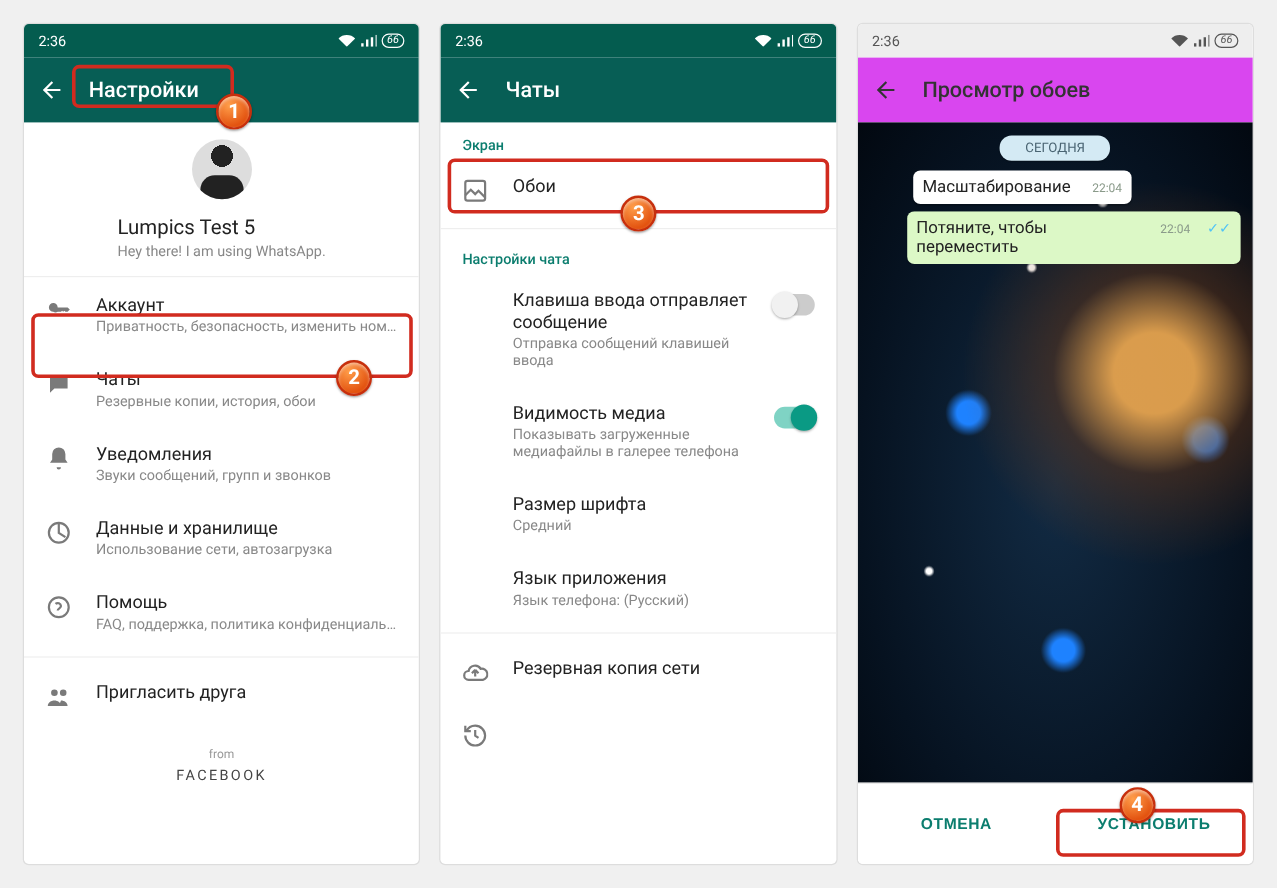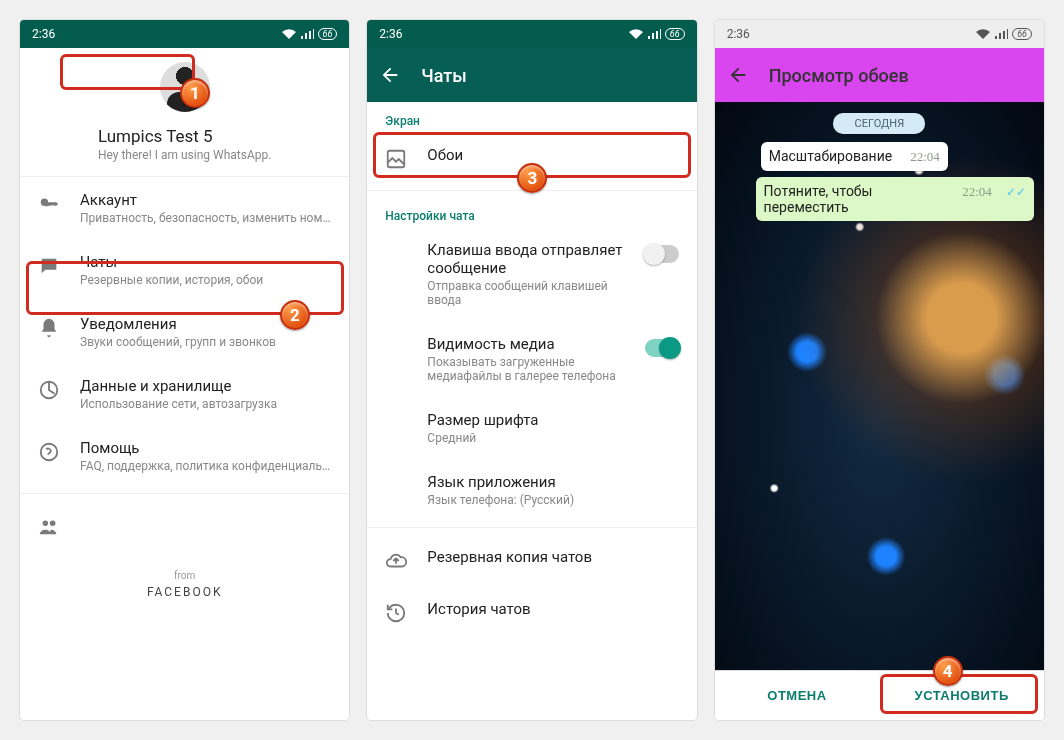--- a/index.html
+++ b/index.html
@@ -176,24 +176,24 @@
     padding: 6px 8px;
     font-size: 14px;
     color: #222;
     display: inline-flex;
     align-items: baseline;
     gap: 14px;
     box-shadow: 0 1px 1px rgba(0,0,0,0.2);
     float: right;
     max-width: 90%;
   }
-  .msg-time { font-size: 13px; color: #8a9a8a; font-family: Liberation Serif, serif; }
+  .msg-time { font-size: 10px; color: #8a9a8a; }
   .ticks { color: #4fc3f7; font-size: 12px; }
   .action-bar {
-    height: 50px;
+    height: 68px;
     background: #fff;
     display: flex;
     border-top: 1px solid #ddd;
   }
   .action-bar button {
     flex: 1;
     border: none;
     background: transparent;
     font-size: 13px;
     font-weight: 600;
@@ -211,20 +211,26 @@
     <span class="status-right">
       <svg width="14" height="10" viewBox="0 0 14 10">
           <path d="M7 10L0 3a10 10 0 0114 0z"></path>
         </svg>
       <svg width="14" height="10" viewBox="0 0 14 10">
           <path d="M1 7h2v3H1zM5 4h2v6H5zM9 2h2v8H9zM13 0h1v10h-1z"></path>
         </svg>
       <span style="border:1px solid #fff;border-radius:8px;padding:0 4px;font-size:9px">66</span>
     </span>
   </div>
+  <div class="app-bar">
+    <svg class="back-arrow" viewBox="0 0 24 24" fill="#fff">
+        <path d="M20 11H7.8l5.6-5.6L12 4l-8 8 8 8 1.4-1.4L7.8 13H20z"></path>
+      </svg>
+    <span class="app-title">Настройки</span>
+  </div>
 
   <div class="profile">
     <div class="avatar"></div>
     <div>
       <div class="profile-name">Lumpics Test 5</div>
       <div class="profile-status">Hey there! I am using WhatsApp.</div>
     </div>
   </div>
 
   <div class="row">
@@ -280,20 +286,23 @@
   </div>
 
   <div class="divider"></div>
 
   <div class="row">
     <svg class="row-icon" viewBox="0 0 24 24" fill="currentColor">
         <circle cx="8" cy="8" r="3"></circle>
         <circle cx="16" cy="8" r="3"></circle>
         <path d="M2 20c0-3 3-5 6-5s6 2 6 5zm12-5c3 0 6 2 6 5h-8"></path>
       </svg>
+    <div class="row-body">
+      <div class="row-title">Пригласить друга</div>
+    </div>
   </div>
 
   <div class="from-footer">
     <div class="f1">from</div>
     <div class="f2">FACEBOOK</div>
   </div>
 
   <div class="hl" style="top:34px;left:40px;width:135px;height:36px"></div>
   <div class="badge" style="top:58px;left:160px">1</div>
   <div class="hl" style="top:241px;left:6px;width:318px;height:54px"></div>
@@ -369,31 +378,28 @@
     </div>
   </div>
 
   <div class="divider"></div>
 
   <div class="row">
     <svg class="row-icon" viewBox="0 0 24 24" fill="currentColor">
         <path d="M19 18H6a4 4 0 010-8 6 6 0 0111-2 4 4 0 012 10zM12 9v6m0-6l-3 3m3-3l3 3" stroke="currentColor" stroke-width="2" fill="none"></path>
       </svg>
     <div class="row-body">
-      <div class="row-title">Резервная копия чатов</div>
+      <div class="row-title">Резервная копия сети</div>
     </div>
   </div>
 
   <div class="row">
     <svg class="row-icon" viewBox="0 0 24 24" fill="none" stroke="currentColor" stroke-width="2">
         <path d="M3 12a9 9 0 109-9 9 9 0 00-8 5M3 3v5h5M12 7v5l3 2"></path>
       </svg>
-    <div class="row-body">
-      <div class="row-title">История чатов</div>
-    </div>
   </div>
 
   <div class="hl" style="top:112px;left:6px;width:318px;height:46px"></div>
   <div class="badge" style="top:143px;left:150px">3</div>
 </div>
 
 <div class="phone">
   <div class="status-bar light">
     <span>2:36</span>
     <span class="status-right">

